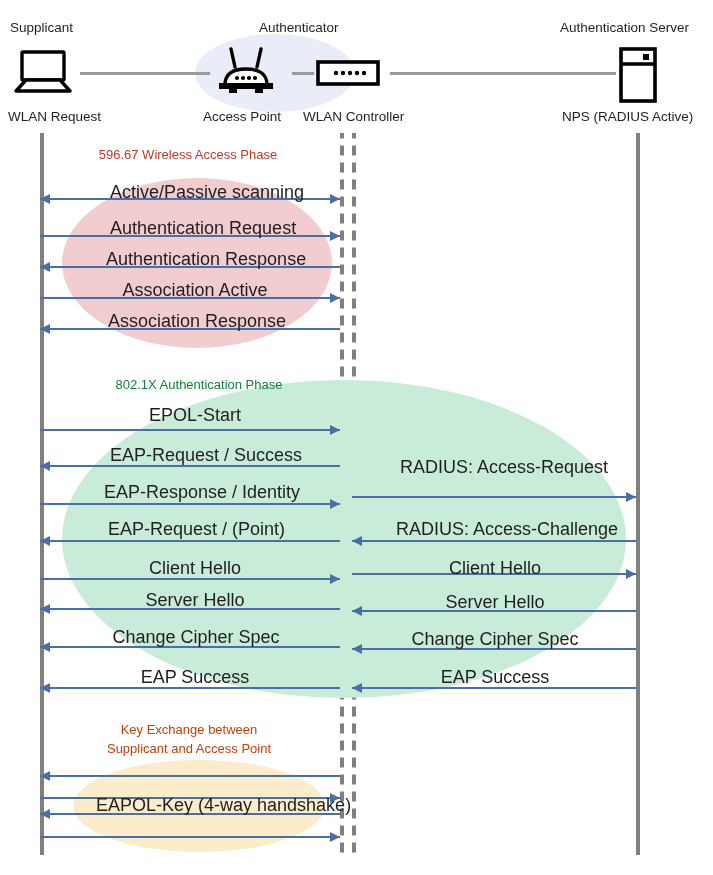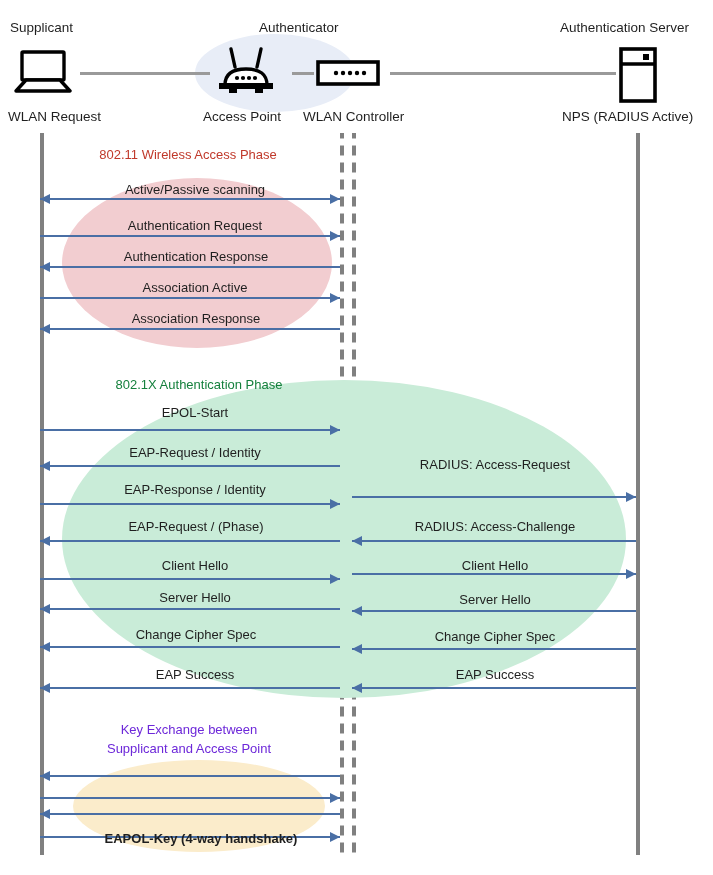--- a/index.html
+++ b/index.html
@@ -110,21 +110,21 @@
     border-bottom: 5px solid transparent;
     border-left: 10px solid #4a6fa5;
   }
   .arrowhead.left {
     border-top: 5px solid transparent;
     border-bottom: 5px solid transparent;
     border-right: 10px solid #4a6fa5;
   }
   .msg-label {
     position: absolute;
-    font-size: 13px;
+    font-size: 18px;
     color: #1f1f1f;
     white-space: nowrap;
     text-align: center;
     z-index: 6;
   }
 </style>
 </head>
 <body>
 
 <div id="diagram">
@@ -227,31 +227,31 @@
       <div class="msg-label" style="left: 108px; top: 311px; width: 176px;">Association Response</div>
       <div class="msg" style="left: 40px; top: 429px; width: 300px;">
         <div class="msg-line" style="width: 300px; background: rgb(74, 111, 165);"></div>
         <div class="arrowhead right" style="left: 290px; border-left-color: rgb(74, 111, 165);"></div>
       </div>
       <div class="msg-label" style="left: 110px; top: 405px; width: 170px;">EPOL-Start</div>
       <div class="msg" style="left: 40px; top: 465px; width: 300px;">
         <div class="msg-line" style="width: 300px; background: rgb(74, 111, 165);"></div>
         <div class="arrowhead left" style="left: 0px; border-right-color: rgb(74, 111, 165);"></div>
       </div>
-      <div class="msg-label" style="left: 110px; top: 445px; width: 170px;">EAP-Request / Identity</div>
+      <div class="msg-label" style="left: 110px; top: 445px; width: 170px;">EAP-Request / Success</div>
       <div class="msg" style="left: 40px; top: 503px; width: 300px;">
         <div class="msg-line" style="width: 300px; background: rgb(74, 111, 165);"></div>
         <div class="arrowhead right" style="left: 290px; border-left-color: rgb(74, 111, 165);"></div>
       </div>
       <div class="msg-label" style="left: 104px; top: 482px; width: 182px;">EAP-Response / Identity</div>
       <div class="msg" style="left: 40px; top: 540px; width: 300px;">
         <div class="msg-line" style="width: 300px; background: rgb(74, 111, 165);"></div>
         <div class="arrowhead left" style="left: 0px; border-right-color: rgb(74, 111, 165);"></div>
       </div>
-      <div class="msg-label" style="left: 108px; top: 519px; width: 176px;">EAP-Request / (Phase)</div>
+      <div class="msg-label" style="left: 108px; top: 519px; width: 176px;">EAP-Request / (Point)</div>
       <div class="msg" style="left: 40px; top: 578px; width: 300px;">
         <div class="msg-line" style="width: 300px; background: rgb(74, 111, 165);"></div>
         <div class="arrowhead right" style="left: 290px; border-left-color: rgb(74, 111, 165);"></div>
       </div>
       <div class="msg-label" style="left: 110px; top: 558px; width: 170px;">Client Hello</div>
       <div class="msg" style="left: 40px; top: 608px; width: 300px;">
         <div class="msg-line" style="width: 300px; background: rgb(74, 111, 165);"></div>
         <div class="arrowhead left" style="left: 0px; border-right-color: rgb(74, 111, 165);"></div>
       </div>
       <div class="msg-label" style="left: 110px; top: 590px; width: 170px;">Server Hello</div>
@@ -300,26 +300,26 @@
         <div class="arrowhead left" style="left: 0px; border-right-color: rgb(74, 111, 165);"></div>
       </div>
       <div class="msg" style="left: 40px; top: 797px; width: 300px;">
         <div class="msg-line" style="width: 300px; background: rgb(74, 111, 165);"></div>
         <div class="arrowhead right" style="left: 290px; border-left-color: rgb(74, 111, 165);"></div>
       </div>
       <div class="msg" style="left: 40px; top: 813px; width: 300px;">
         <div class="msg-line" style="width: 300px; background: rgb(74, 111, 165);"></div>
         <div class="arrowhead left" style="left: 0px; border-right-color: rgb(74, 111, 165);"></div>
       </div>
-      <div class="msg-label" style="left: 96px; top: 831px; width: 210px; font-weight: bold;">EAPOL-Key (4-way handshake)</div>
+      <div class="msg-label" style="left: 96px; top: 795px; width: 210px;">EAPOL-Key (4-way handshake)</div>
       <div class="msg" style="left: 40px; top: 836px; width: 300px;">
         <div class="msg-line" style="width: 300px; background: rgb(74, 111, 165);"></div>
         <div class="arrowhead right" style="left: 290px; border-left-color: rgb(74, 111, 165);"></div>
       </div>
     </div>
   <div id="phase-titles-layer">
-      <div class="phase-title" style="left: 86px; top: 146px; width: 204px; color: rgb(192, 57, 43);">802.11 Wireless Access Phase</div>
+      <div class="phase-title" style="left: 86px; top: 146px; width: 204px; color: rgb(192, 57, 43);">596.67 Wireless Access Phase</div>
       <div class="phase-title" style="left: 96px; top: 376px; width: 206px; color: #15803d;">802.1X Authentication Phase</div>
-      <div class="phase-title" style="left: 82px; top: 721px; width: 214px; color: #6d28d9;">Key Exchange between
+      <div class="phase-title" style="left: 82px; top: 721px; width: 214px; color: #c2410c;">Key Exchange between
 Supplicant and Access Point</div>
     </div>
 
 </div>
 
 </body></html>

